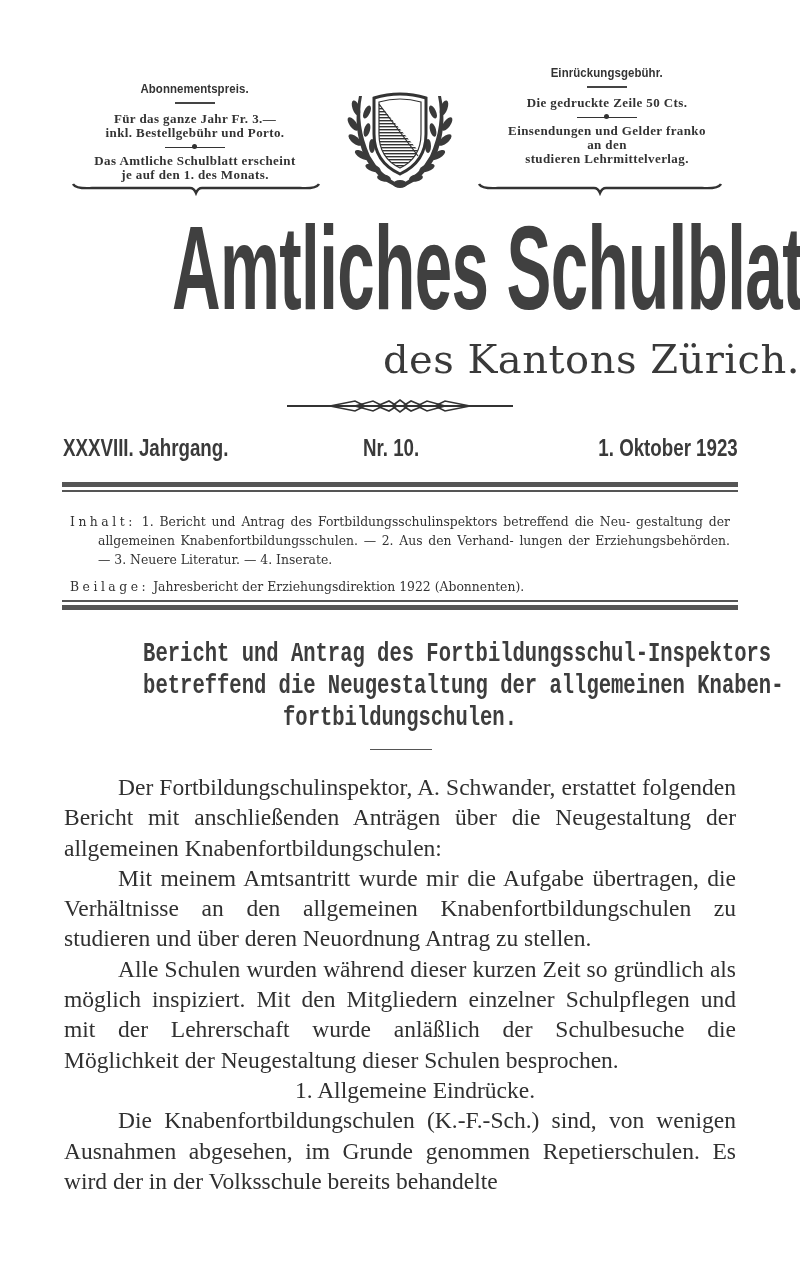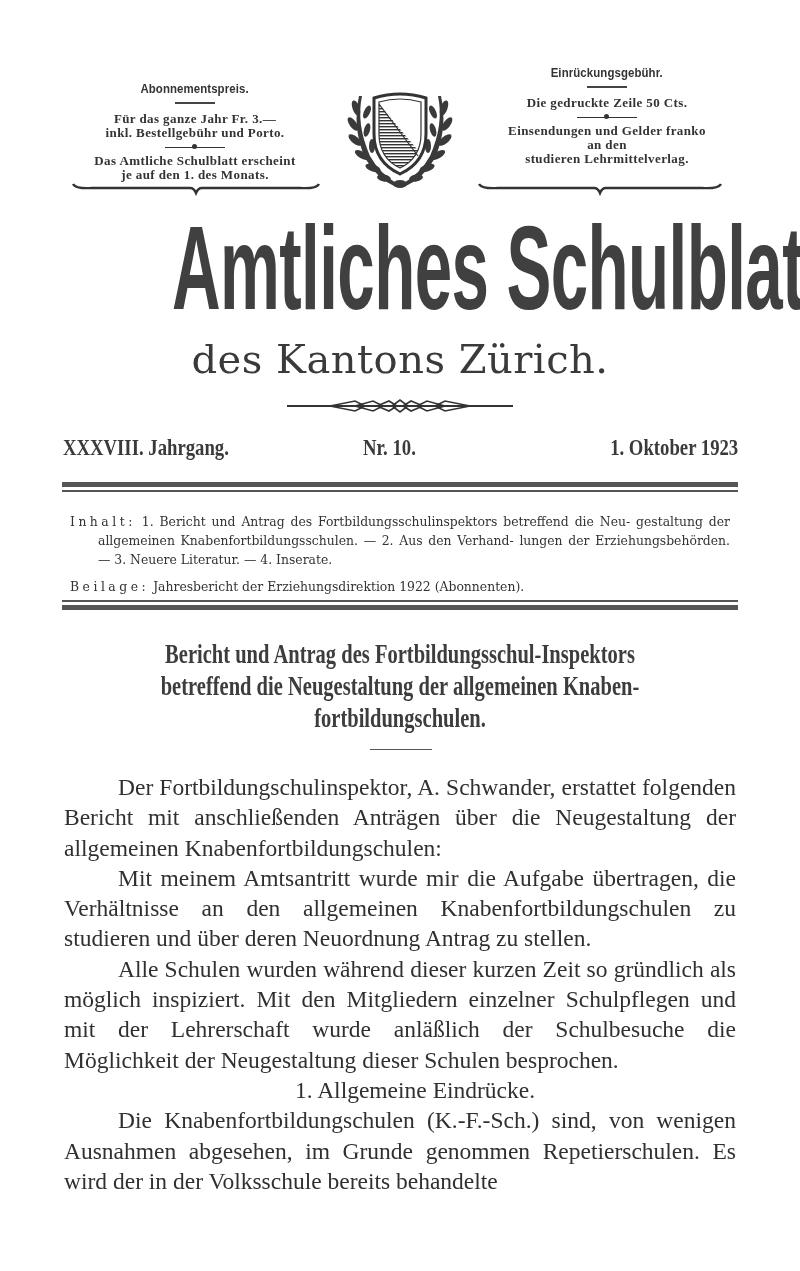--- a/index.html
+++ b/index.html
@@ -35,30 +35,30 @@
 
   
   .title {
     position: absolute; left: 0; width: 800px; top: 208px; text-align: center;
     font-family: "Liberation Sans", "DejaVu Sans", sans-serif; font-weight: bold;
     font-size: 118px; line-height: 120px; color: #404040; letter-spacing: -1px;
     transform: scale(0.57, 1); transform-origin: 400px 0;
     white-space: nowrap;
   }
   .subtitle {
-    position: absolute; left: 0; width: 800px; top: 336px; text-align: center;
+    position: absolute; left: 0; width: 800px; top: 336px; text-align: right;
     font-family: "DejaVu Serif", serif; font-size: 40px; line-height: 46px; color: #3a3a3a;
     letter-spacing: 0.5px;
   }
   .divider-orn { position: absolute; left: 285px; top: 398px; width: 230px; height: 16px; }
 
   
   .issue-line {
     position: absolute; top: 434px; left: 63px; width: 675px; height: 36px;
-    font-family: Liberation Serif, serif; font-weight: bold; font-size: 24px;
+    font-family: Liberation Sans, sans-serif; font-weight: bold; font-size: 24px;
     color: #3a3a3a;
   }
   .issue-line span { position: absolute; top: 0; display: inline-block; transform: scaleX(0.78); white-space: nowrap; }
   .issue-vol { left: 0; transform-origin: 0 0 !important; }
   .issue-nr { left: 300px; transform-origin: 0 0 !important; }
   .issue-date { right: 0; transform-origin: 100% 0 !important; }
 
   
   .dbl-rule { position: absolute; left: 62px; width: 676px; }
   .dbl-rule .thick { height: 5px; background: #555; }
@@ -73,21 +73,21 @@
     position: absolute; left: 62px; top: 504px; width: 676px;
     font-family: "DejaVu Serif", serif; font-size: 12.4px; line-height: 19px; color: #333;
   }
   .contents p { margin: 8px; text-align: justify; }
   .contents .hang { padding-left: 28px; text-indent: -28px; }
   .spaced { letter-spacing: 3.5px; }
 
   
   .article-title {
     position: absolute; left: 62px; width: 676px; top: 638px; text-align: center;
-    font-family: Liberation Serif, serif; font-weight: bold;
+    font-family: Liberation Mono, monospace; font-weight: bold;
     font-size: 27px; line-height: 32px; color: #3d3d3d;
   }
   .article-title .l { display: block; white-space: nowrap; transform: scaleX(0.76); transform-origin: 50% 0; }
   .short-rule { position: absolute; left: 370px; top: 749px; width: 62px; height: 1px; background: #555; }
 
   
   .body {
     position: absolute; left: 64px; top: 772px; width: 672px;
     font-family: "Liberation Serif", "DejaVu Serif", serif; font-size: 23.5px; line-height: 30.3px;
     color: #303030;

